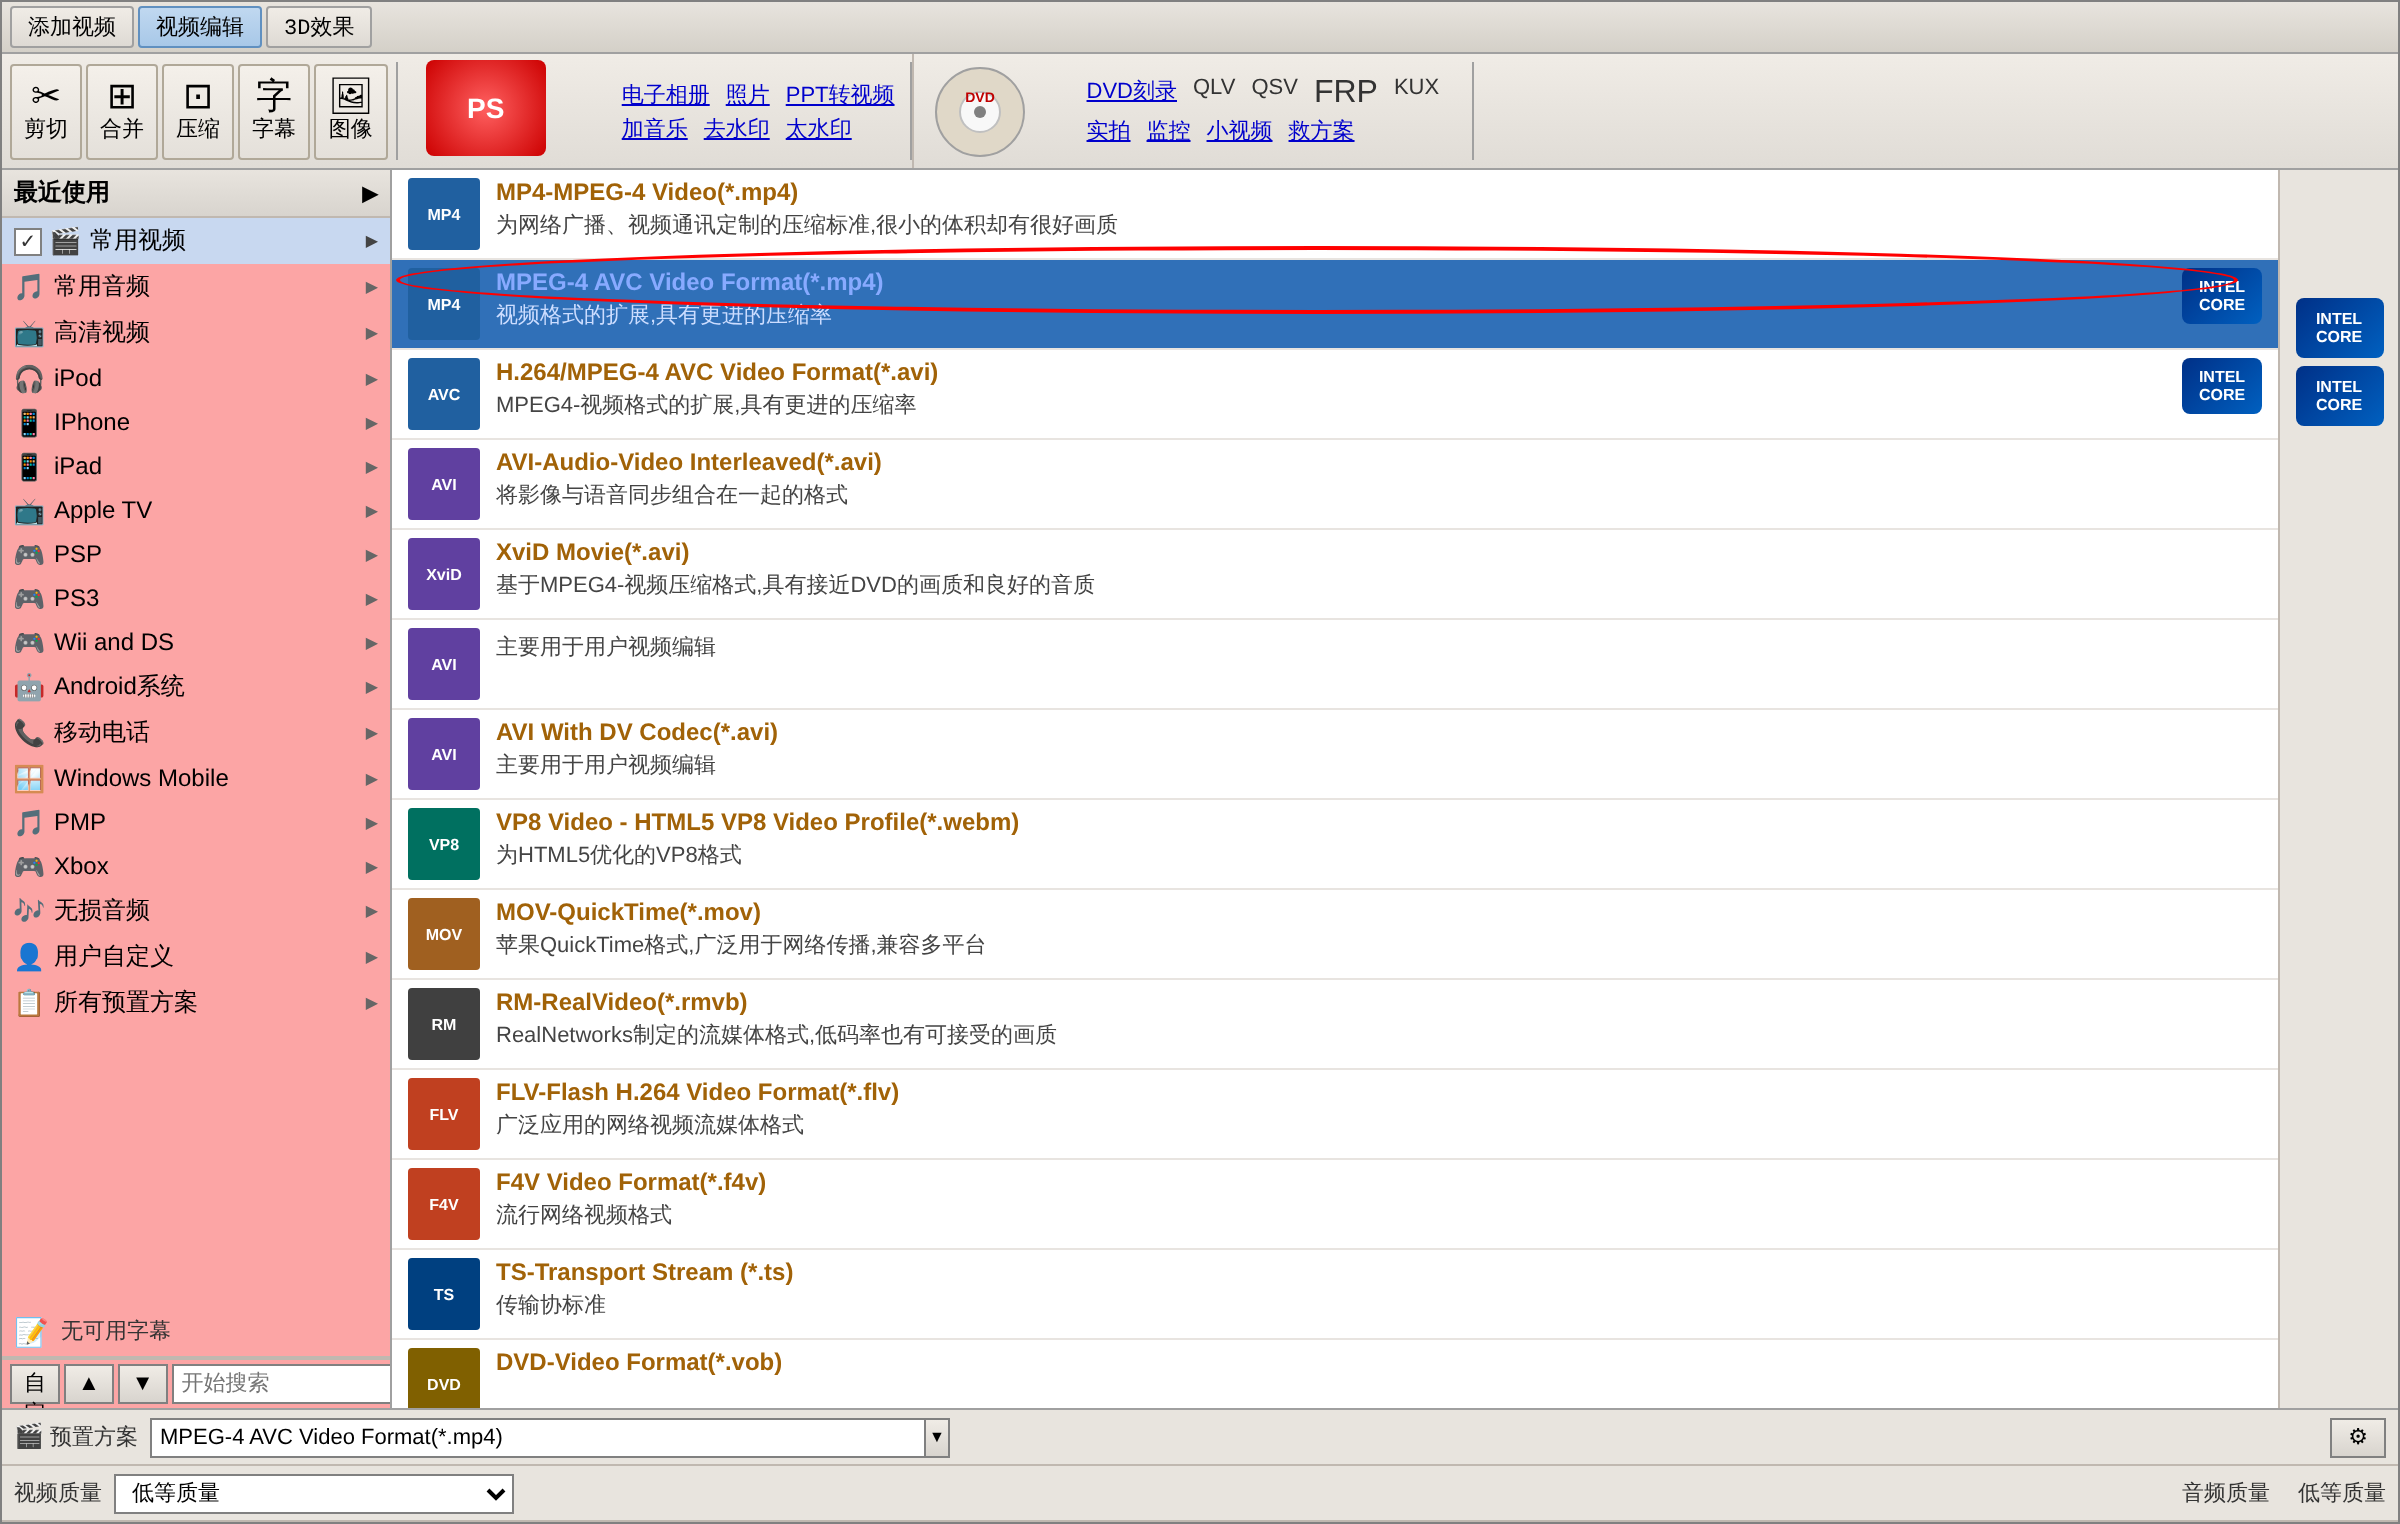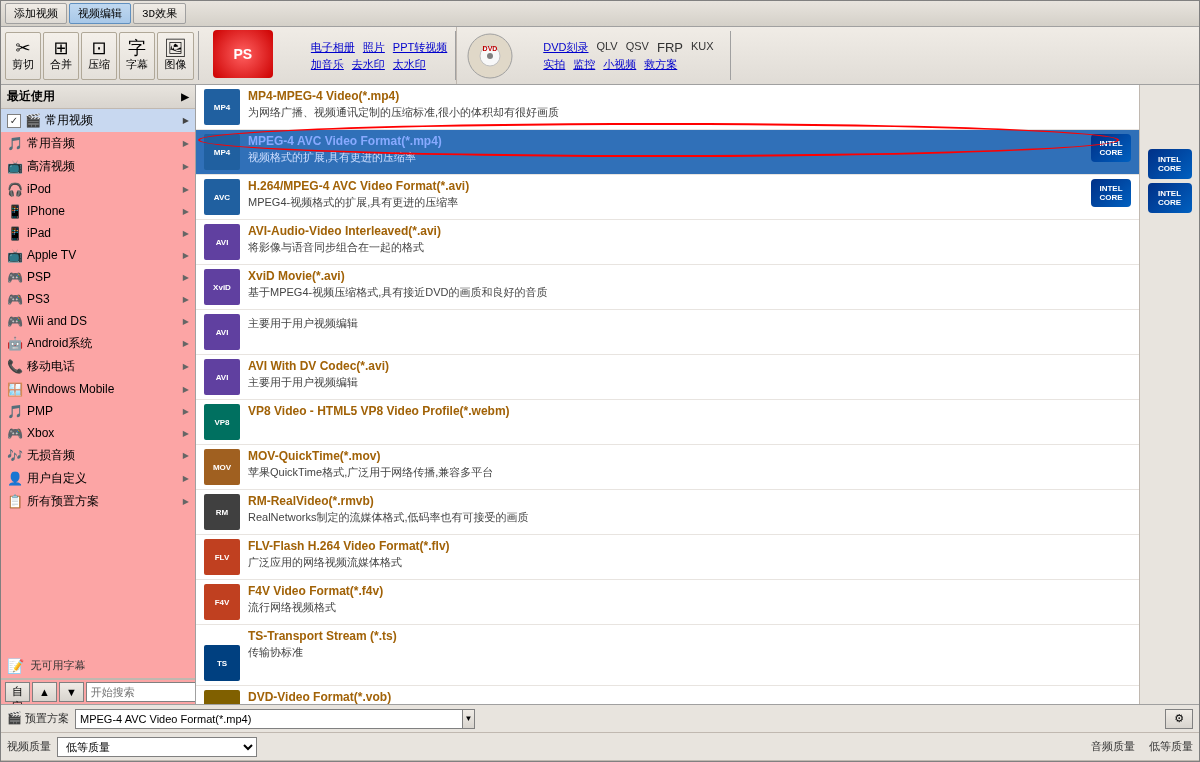--- a/index.html
+++ b/index.html
@@ -422,21 +422,21 @@
         <circle cx="25" cy="25" r="22" fill="#e0d8c8" stroke="#a0a0a0" stroke-width="1"></circle>
         <circle cx="25" cy="25" r="10" fill="#f8f8f8" stroke="#c0c0c0" stroke-width="1"></circle>
         <circle cx="25" cy="25" r="3" fill="#808080"></circle>
         <text x="25" y="20" text-anchor="middle" font-size="7" fill="#c00000" font-weight="bold">DVD</text>
       </svg>
       <div class="toolbar-links">
         <div class="toolbar-link-row">
           <span class="toolbar-link">DVD刻录</span>
           <span style="font-size:11px;color:#333;">QLV</span>
           <span style="font-size:11px;color:#333;">QSV</span>
-          <span style="font-size:13px;color:#333;">FRP</span>
+          <span style="font-size:16px;color:#333;">FRP</span>
           <span style="font-size:11px;color:#333;">KUX</span>
         </div>
         <div class="toolbar-link-row">
           <span class="toolbar-link">实拍</span>
           <span class="toolbar-link">监控</span>
           <span class="toolbar-link">小视频</span>
           <span class="toolbar-link">救方案</span>
         </div>
       </div>
     </div>
@@ -636,20 +636,21 @@
       <div style="flex:1;min-width:0;">
         <div class="format-name">AVI With DV Codec(*.avi)</div>
         <div class="format-desc">主要用于用户视频编辑</div>
       </div>
 
     </div>
           <div class="format-item">
       <div class="format-icon" style="background:#007060;width:36px;height:36px;border-radius:2px;display:flex;align-items:center;justify-content:center;font-size:8px;font-weight:bold;color:white;flex-shrink:0;">VP8</div>
       <div style="flex:1;min-width:0;">
         <div class="format-name">VP8 Video - HTML5 VP8 Video Profile(*.webm)</div>
+        <div class="format-desc">为HTML5优化的VP8格式</div>
       </div>
 
     </div>
           <div class="format-item">
       <div class="format-icon" style="background:#a06020;width:36px;height:36px;border-radius:2px;display:flex;align-items:center;justify-content:center;font-size:8px;font-weight:bold;color:white;flex-shrink:0;">MOV</div>
       <div style="flex:1;min-width:0;">
         <div class="format-name">MOV-QuickTime(*.mov)</div>
         <div class="format-desc">苹果QuickTime格式,广泛用于网络传播,兼容多平台</div>
       </div>
 
@@ -672,21 +673,21 @@
     </div>
           <div class="format-item">
       <div class="format-icon" style="background:#c04020;width:36px;height:36px;border-radius:2px;display:flex;align-items:center;justify-content:center;font-size:8px;font-weight:bold;color:white;flex-shrink:0;">F4V</div>
       <div style="flex:1;min-width:0;">
         <div class="format-name">F4V Video Format(*.f4v)</div>
         <div class="format-desc">流行网络视频格式</div>
       </div>
 
     </div>
           <div class="format-item">
-      <div class="format-icon" style="background:#004080;width:36px;height:36px;border-radius:2px;display:flex;align-items:center;justify-content:center;font-size:8px;font-weight:bold;color:white;flex-shrink:0;margin-top:16px;">TS</div>
+      <div class="format-icon" style="background:#004080;width:36px;height:36px;border-radius:2px;display:flex;align-items:center;justify-content:center;font-size:8px;font-weight:bold;color:white;flex-shrink:0;">TS</div>
       <div style="flex:1;min-width:0;">
         <div class="format-name">TS-Transport Stream (*.ts)</div>
         <div class="format-desc">传输协标准</div>
       </div>
 
     </div>
           <div class="format-item">
       <div class="format-icon" style="background:#806000;width:36px;height:36px;border-radius:2px;display:flex;align-items:center;justify-content:center;font-size:8px;font-weight:bold;color:white;flex-shrink:0;">DVD</div>
       <div style="flex:1;min-width:0;">
         <div class="format-name">DVD-Video Format(*.vob)</div>

